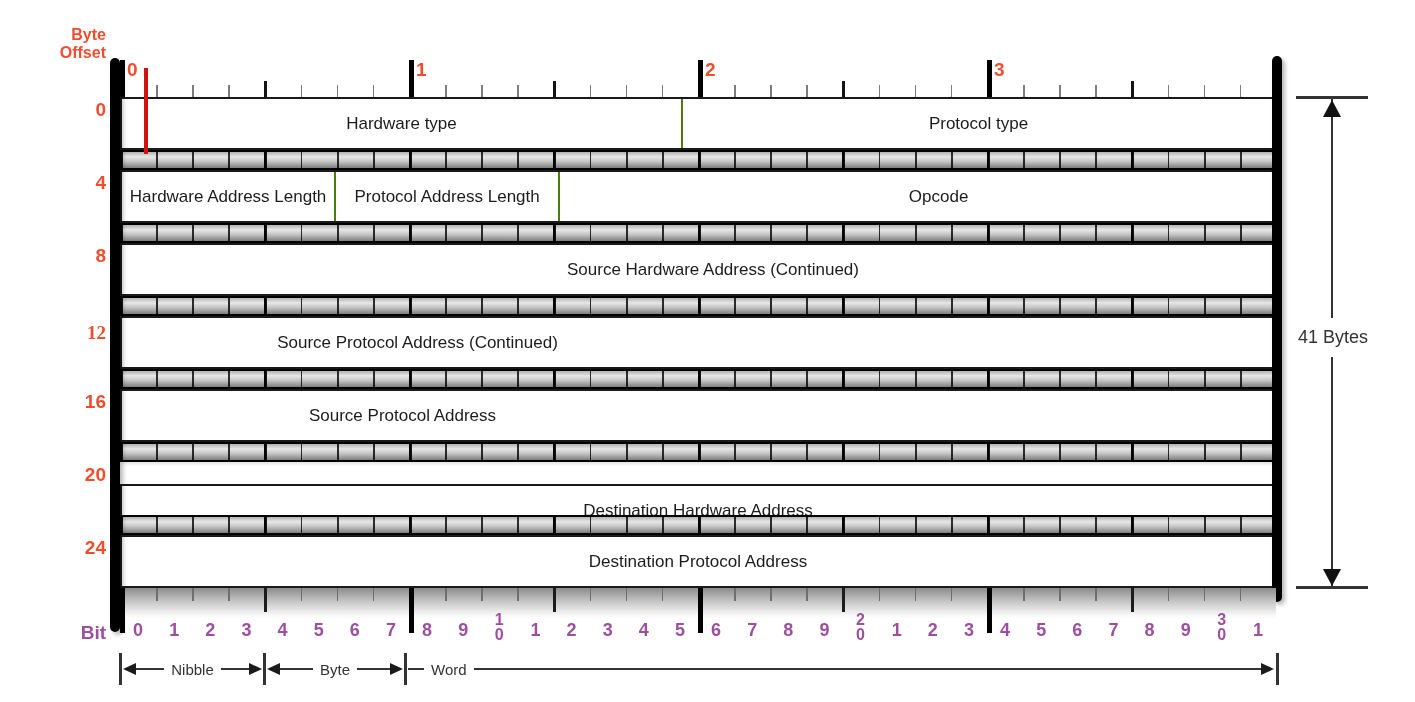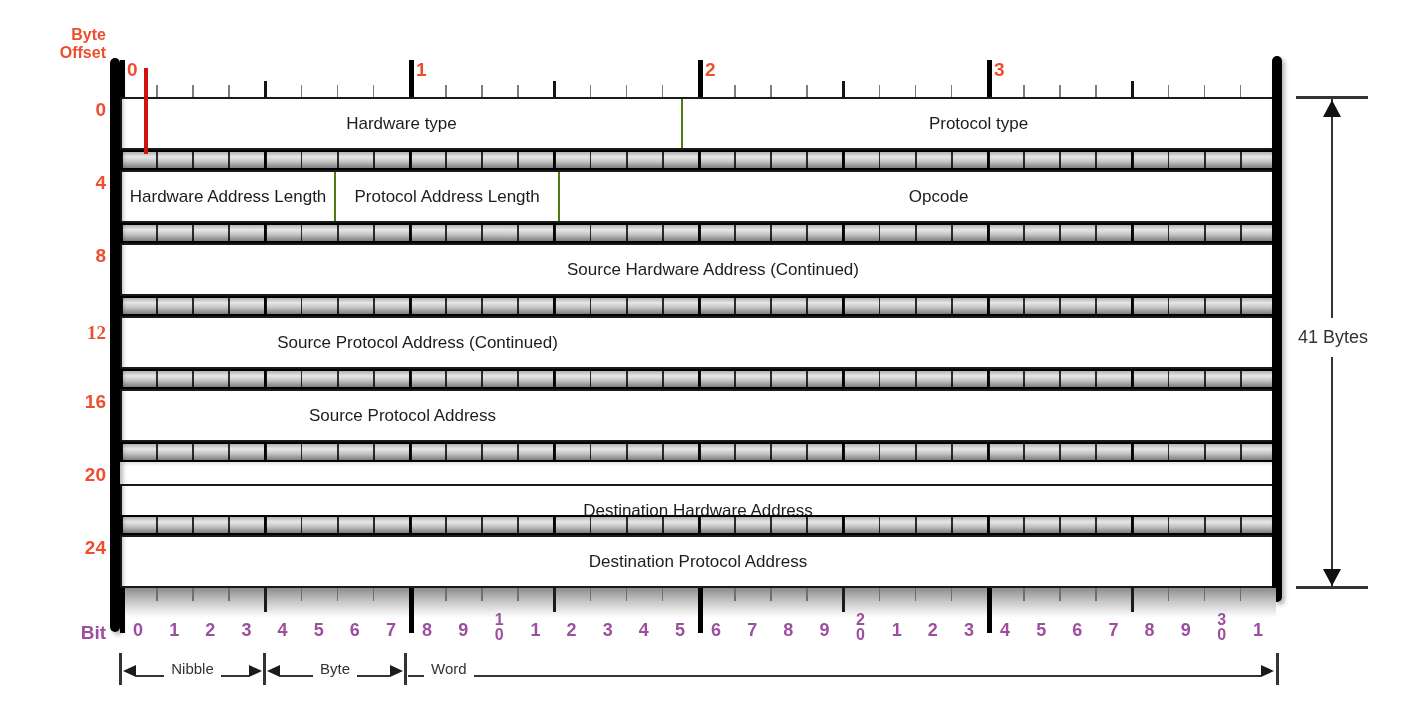--- a/index.html
+++ b/index.html
@@ -57,21 +57,21 @@
   .bt-nib {height:24px;background:repeating-linear-gradient(90deg,#1c1c1c 0 2.4px,transparent 2.4px 144.5px);}
   .bt-byte{height:45px;background:repeating-linear-gradient(90deg,#000 0 5px,transparent 5px 289px);}
   #bit-caption{position:absolute;left:60px;top:622px;width:46px;text-align:right;
     font-size:19px;font-weight:bold;color:var(--purple);}
   #bit-labels{position:absolute;left:120px;top:620px;width:1156px;height:42px;}
   .bit-num{position:absolute;top:0;width:36.125px;text-align:center;
     font-size:18px;font-weight:bold;color:var(--purple);}
   .bit-num.stacked{font-size:16px;line-height:0.95;transform:translateY(-8px);}
   
   .scale-divider{position:absolute;top:653px;width:2.5px;height:32px;background:#333;}
-  .h-arrow{position:absolute;top:661px;display:flex;align-items:flex-end;height:16px;}
+  .h-arrow{position:absolute;top:661px;display:flex;align-items:center;height:16px;}
   .h-arrow .ln{height:2.2px;background:#333;}
   .h-arrow .grow{flex:1;}
   .ah-l{width:0;height:0;border-top:6px solid transparent;border-bottom:6px solid transparent;border-right:13px solid #1b1b1b;}
   .ah-r{width:0;height:0;border-top:6px solid transparent;border-bottom:6px solid transparent;border-left:13px solid #1b1b1b;}
   .scale-lbl{padding:0 7px;font-size:15px;color:#333;white-space:nowrap;}
   
   .size-cap{position:absolute;left:1296px;width:72px;height:2.5px;background:#333;}
   #size-vline{position:absolute;left:1331px;top:98px;width:2.3px;height:490px;background:#333;}
   .size-ah{position:absolute;left:1323px;width:0;height:0;
     border-left:9px solid transparent;border-right:9px solid transparent;}

